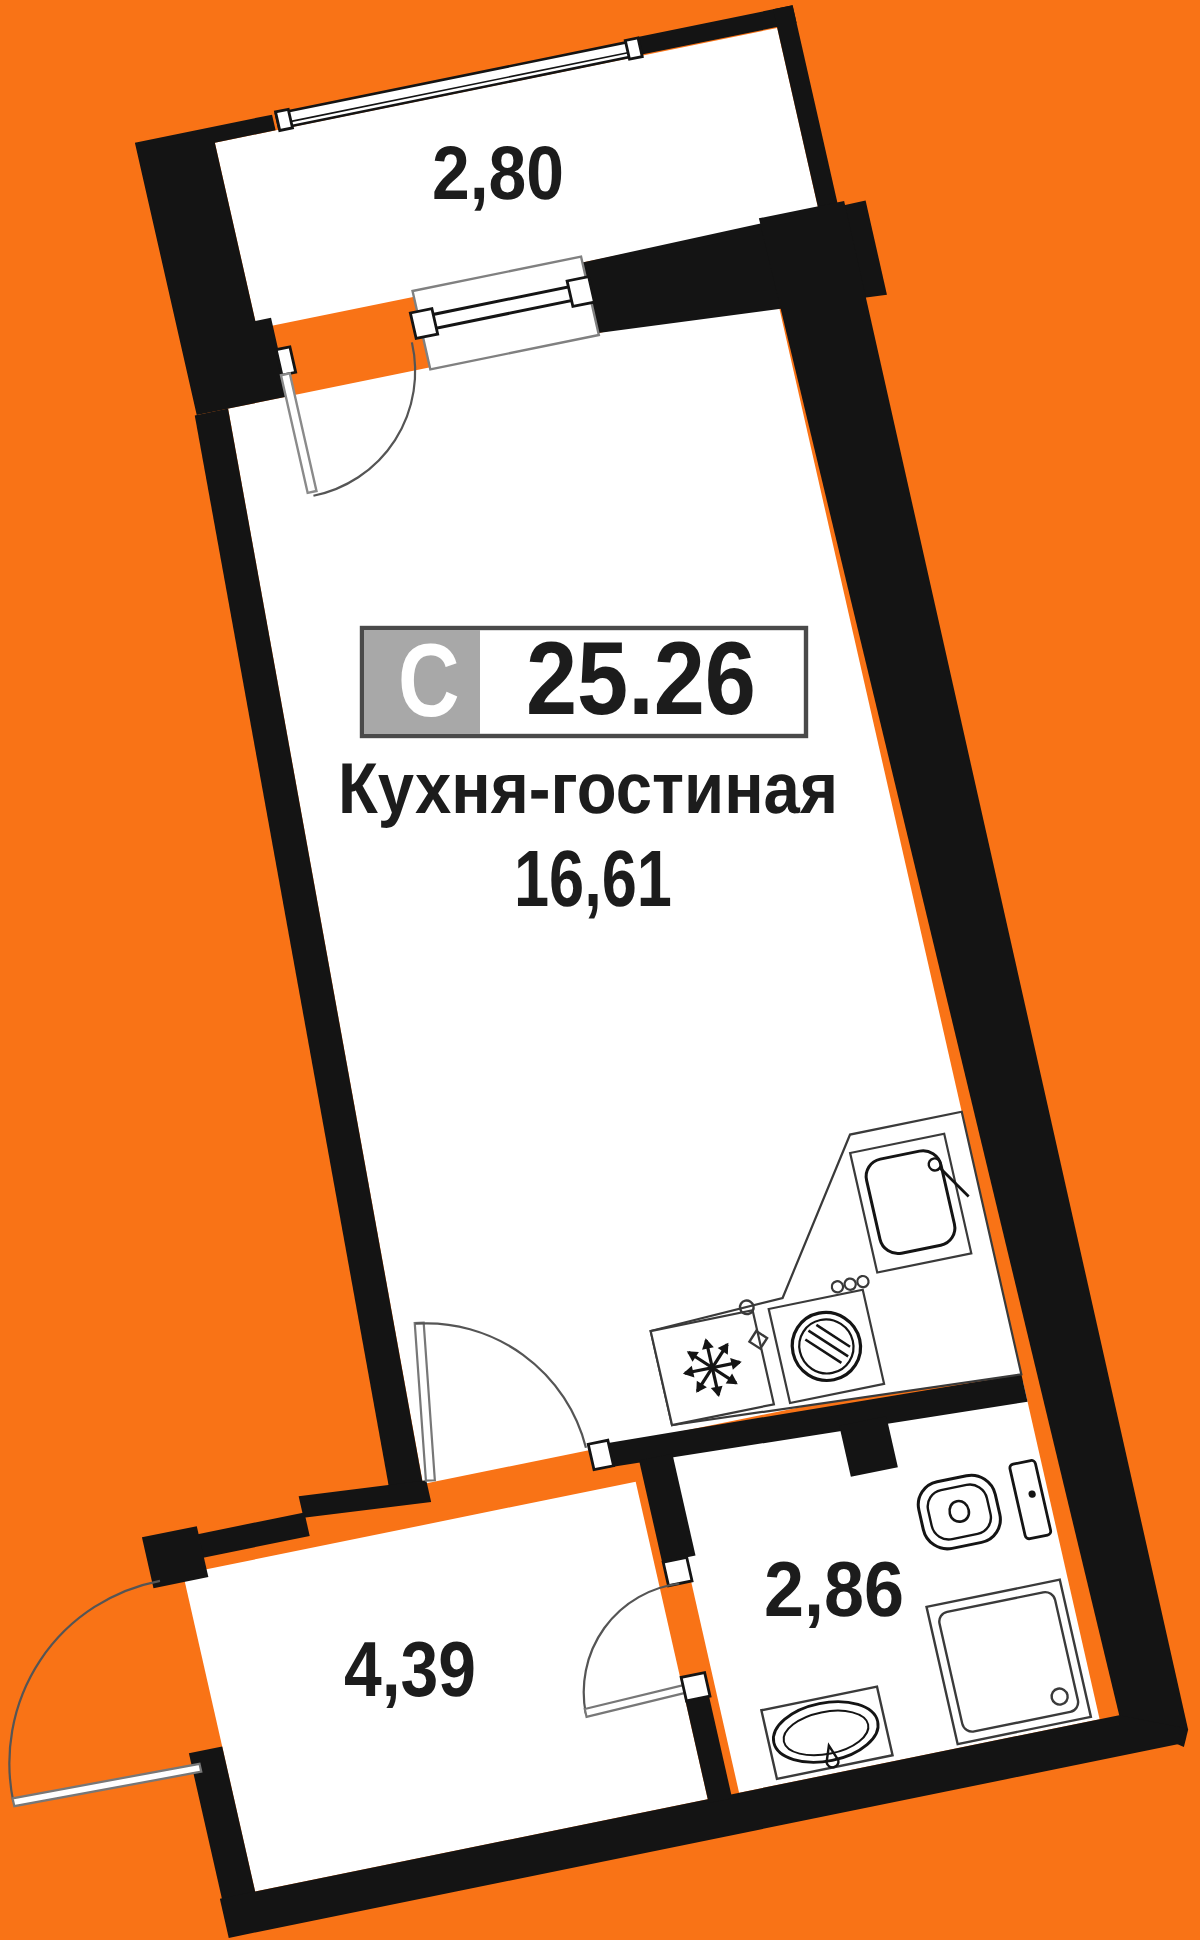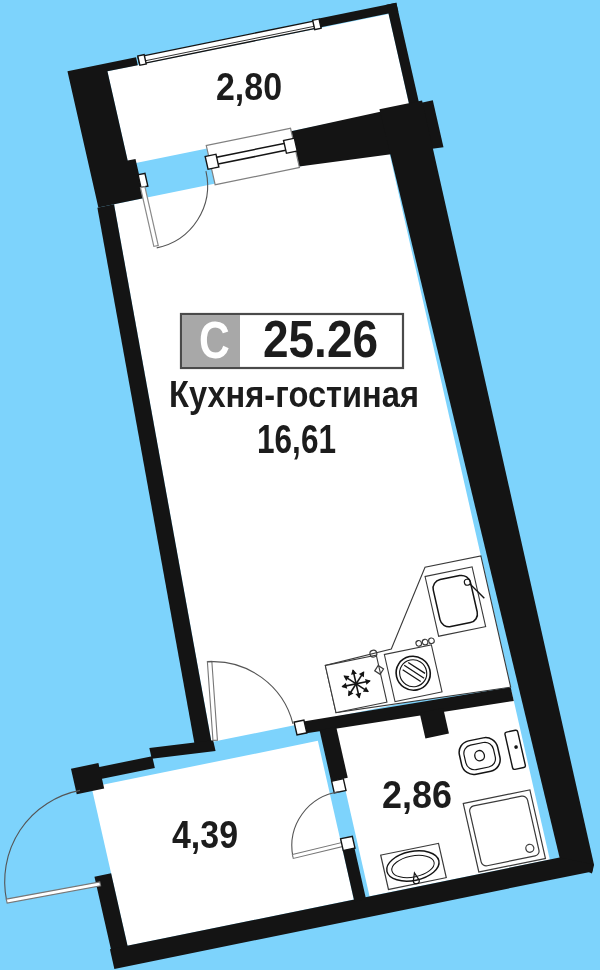--- a/index.html
+++ b/index.html
@@ -1,16 +1,16 @@
 <!DOCTYPE html>
 <html><head>
 <meta charset="utf-8">
 <style>
   html,body{margin:0;padding:0;background:#ffffff;}
-  .page{position:relative;width:600px;height:970px;background:#7dd3fc;overflow:hidden;
+  .page{position:relative;width:600px;height:970px;background:#f97316;overflow:hidden;
         font-family:"Liberation Sans", sans-serif;}
   svg{position:absolute;left:0;top:0;}
   .lbl{font-family:"Liberation Sans", sans-serif;font-weight:bold;fill:#1c1c1c;}
 </style>
 </head>
 <body>
 <div class="page">
 <svg width="600" height="970" viewBox="0 0 600 970">
 
   <g transform="matrix(0.9797,-0.1999,0.2224,0.9797,0,0)">

